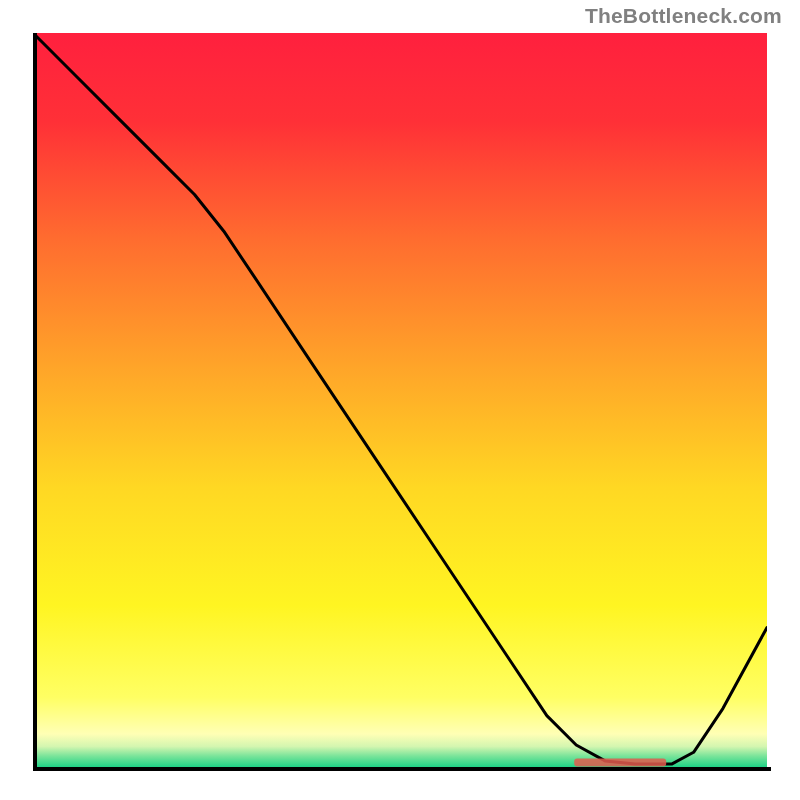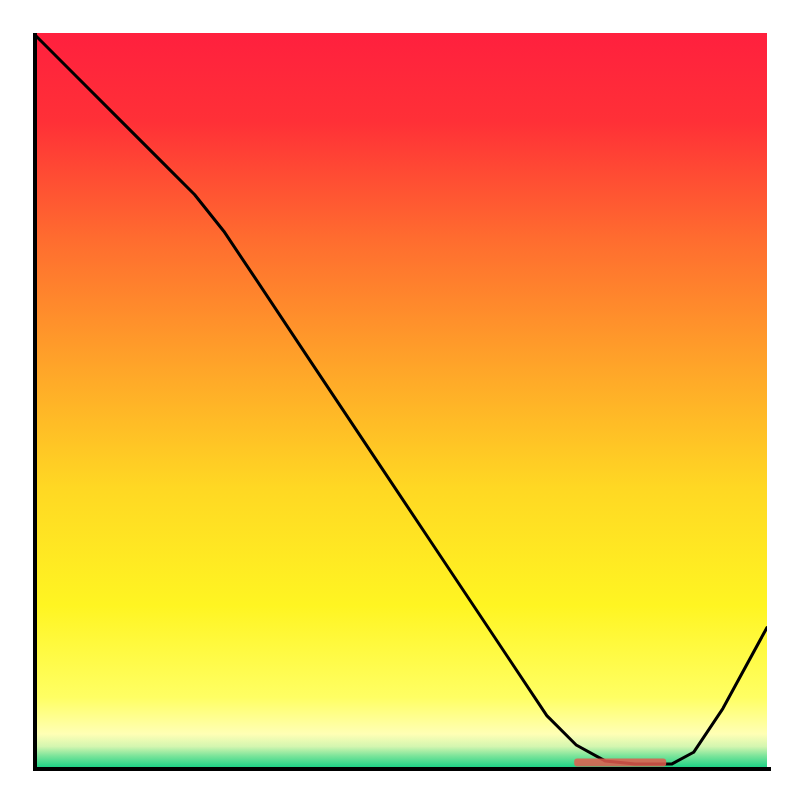--- a/index.html
+++ b/index.html
@@ -50,20 +50,21 @@
     left: 33px;
     top: 767px;
     width: 738px;
     height: 4px;
   }
 </style>
 </head>
 <body>
 <div class="wrap">
 
+  <div class="watermark">TheBottleneck.com</div>
 
   <div class="plot-area">
     <svg id="plot-svg" width="734" height="734" viewBox="0 0 734 734" preserveAspectRatio="none">
       <defs>
 
         <linearGradient id="bg-grad" x1="0" y1="0" x2="0" y2="1">
             <stop offset="0%" stop-color="#ff203e"></stop>
             <stop offset="12%" stop-color="#ff3037"></stop>
             <stop offset="28.000000000000004%" stop-color="#ff6c2f"></stop>
             <stop offset="45%" stop-color="#ffa329"></stop>

